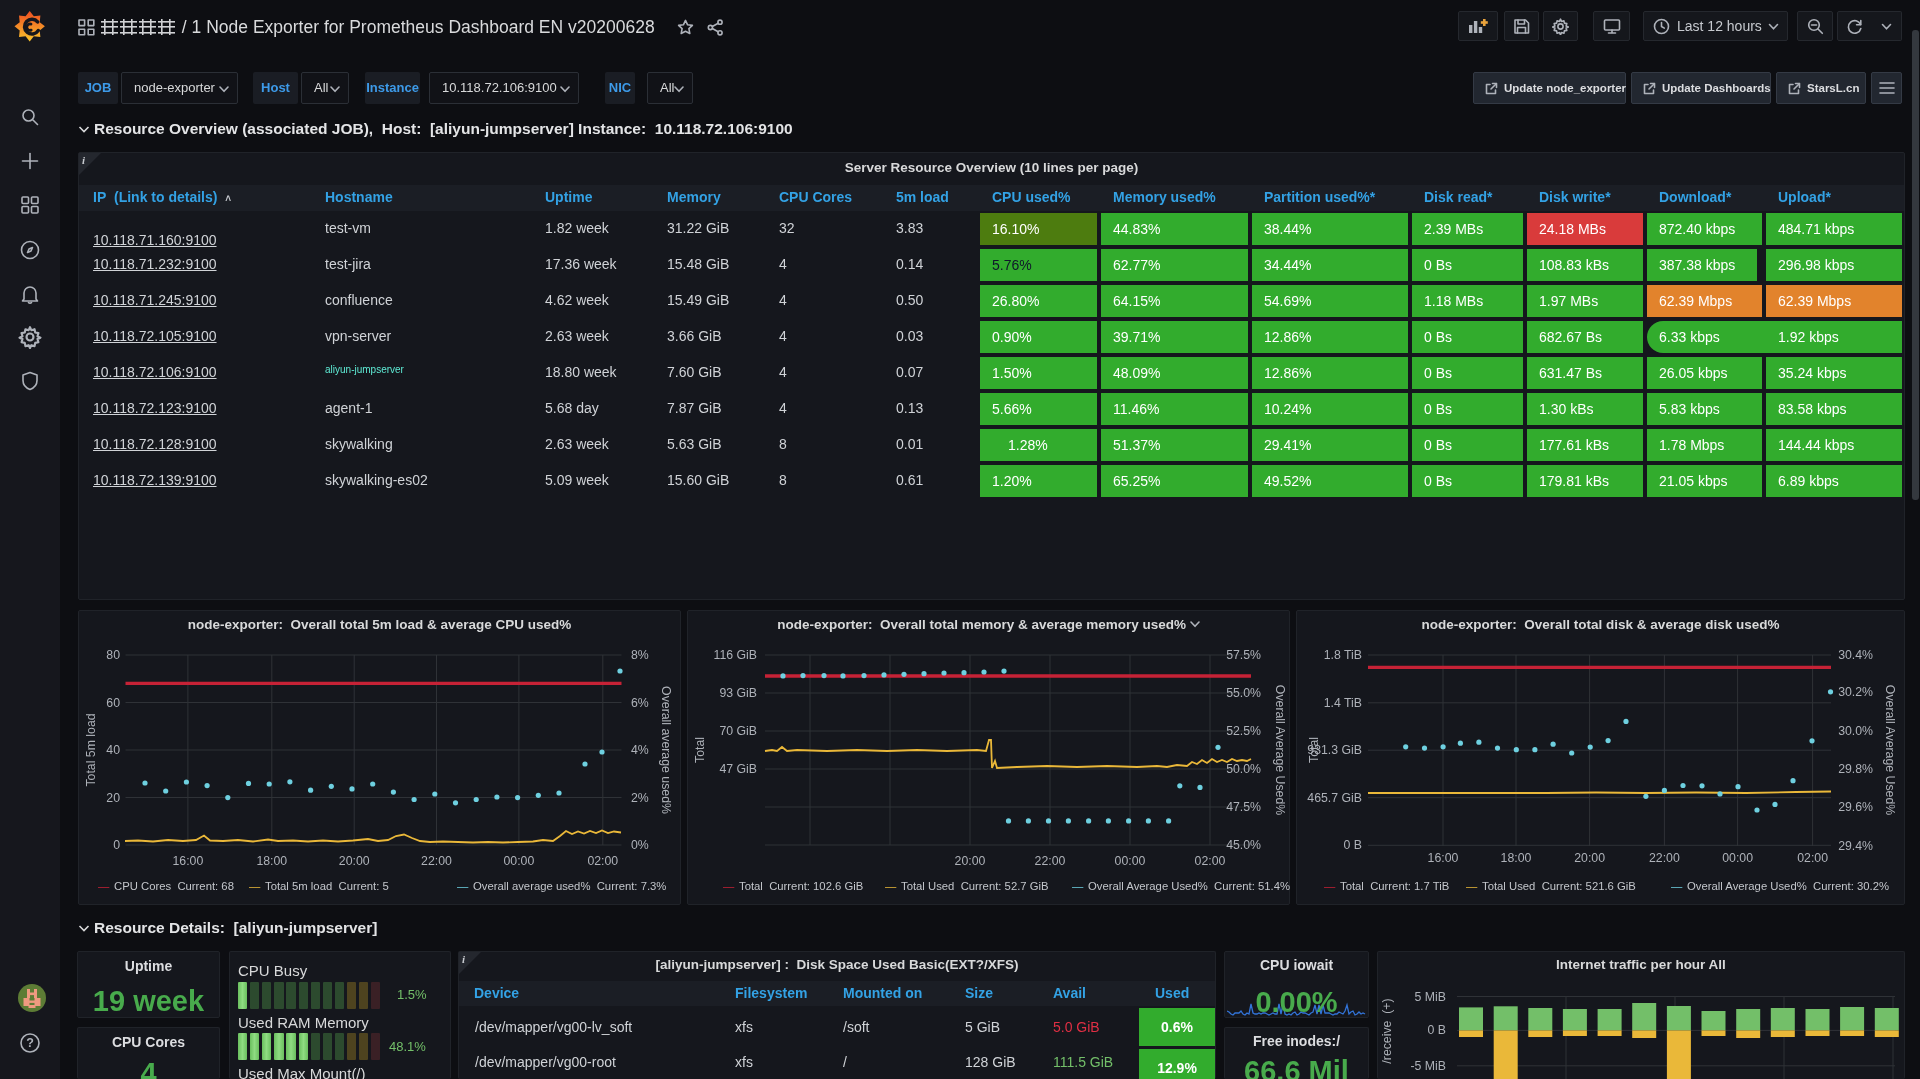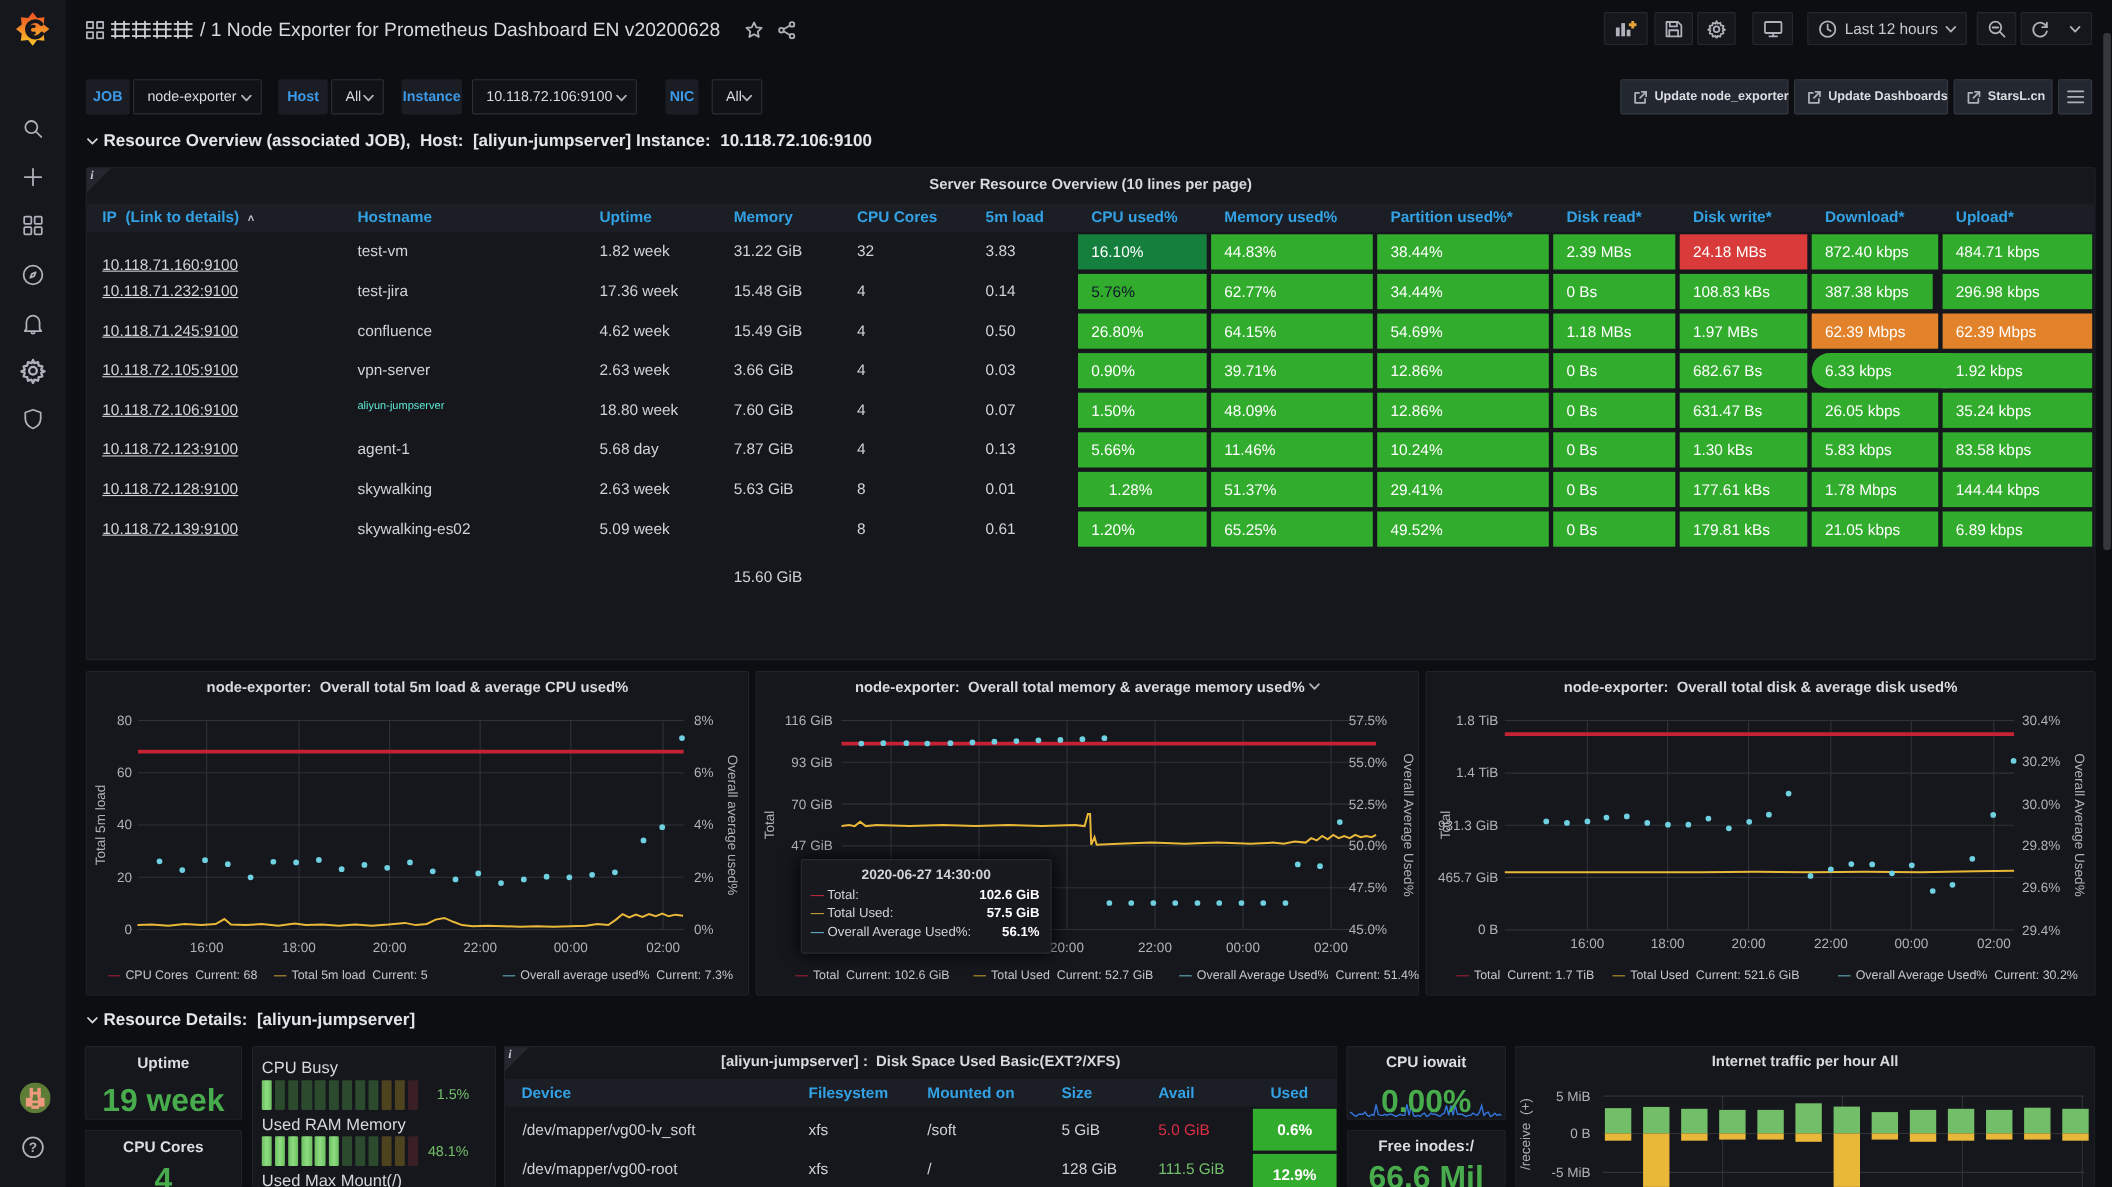--- a/index.html
+++ b/index.html
@@ -219,21 +219,21 @@
 <div class="abs blue" style="left:1424px;top:189px;font-size:14px;font-weight:bold;white-space:nowrap;">Disk read*</div>
 <div class="abs blue" style="left:1539px;top:189px;font-size:14px;font-weight:bold;white-space:nowrap;">Disk write*</div>
 <div class="abs blue" style="left:1659px;top:189px;font-size:14px;font-weight:bold;white-space:nowrap;">Download*</div>
 <div class="abs blue" style="left:1778px;top:189px;font-size:14px;font-weight:bold;white-space:nowrap;">Upload*</div>
 <div class="abs" style="left:93px;top:220px;font-size:14px;color:#d0d3d7;text-decoration:underline;white-space:nowrap;margin-top:12px;">10.118.71.160:9100</div>
 <div class="abs" style="left:325px;top:220px;font-size:14px;color:#d0d3d7;white-space:nowrap;">test-vm</div>
 <div class="abs" style="left:545px;top:220px;font-size:14px;color:#d0d3d7;white-space:nowrap;">1.82 week</div>
 <div class="abs" style="left:667px;top:220px;font-size:14px;color:#d0d3d7;white-space:nowrap;">31.22 GiB</div>
 <div class="abs" style="left:779px;top:220px;font-size:14px;color:#d0d3d7;white-space:nowrap;">32</div>
 <div class="abs" style="left:896px;top:220px;font-size:14px;color:#d0d3d7;white-space:nowrap;">3.83</div>
-<div class="abs" style="left:980px;top:213px;width:117px;height:32px;background:#15803d;color:#fff;font-size:14px;line-height:32px;padding-left:12px;">16.10%</div>
+<div class="abs" style="left:980px;top:213px;width:117px;height:32px;background:#4d7c0f;color:#fff;font-size:14px;line-height:32px;padding-left:12px;">16.10%</div>
 <div class="abs" style="left:1101px;top:213px;width:147px;height:32px;background:#32ac2d;color:#fff;font-size:14px;line-height:32px;padding-left:12px;">44.83%</div>
 <div class="abs" style="left:1252px;top:213px;width:156px;height:32px;background:#32ac2d;color:#fff;font-size:14px;line-height:32px;padding-left:12px;">38.44%</div>
 <div class="abs" style="left:1412px;top:213px;width:111px;height:32px;background:#32ac2d;color:#fff;font-size:14px;line-height:32px;padding-left:12px;">2.39 MBs</div>
 <div class="abs" style="left:1527px;top:213px;width:116px;height:32px;background:#d93b3b;color:#fff;font-size:14px;line-height:32px;padding-left:12px;">24.18 MBs</div>
 <div class="abs" style="left:1647px;top:213px;width:115px;height:32px;background:#32ac2d;color:#fff;font-size:14px;line-height:32px;padding-left:12px;">872.40 kbps</div>
 <div class="abs" style="left:1766px;top:213px;width:136px;height:32px;background:#32ac2d;color:#fff;font-size:14px;line-height:32px;padding-left:12px;">484.71 kbps</div>
 <div class="abs" style="left:93px;top:256px;font-size:14px;color:#d0d3d7;text-decoration:underline;white-space:nowrap;">10.118.71.232:9100</div>
 <div class="abs" style="left:325px;top:256px;font-size:14px;color:#d0d3d7;white-space:nowrap;">test-jira</div>
 <div class="abs" style="left:545px;top:256px;font-size:14px;color:#d0d3d7;white-space:nowrap;">17.36 week</div>
 <div class="abs" style="left:667px;top:256px;font-size:14px;color:#d0d3d7;white-space:nowrap;">15.48 GiB</div>
@@ -307,21 +307,21 @@
 <div class="abs" style="left:980px;top:429px;width:117px;height:32px;background:#32ac2d;color:#fff;font-size:14px;line-height:32px;padding-left:28px;">1.28%</div>
 <div class="abs" style="left:1101px;top:429px;width:147px;height:32px;background:#32ac2d;color:#fff;font-size:14px;line-height:32px;padding-left:12px;">51.37%</div>
 <div class="abs" style="left:1252px;top:429px;width:156px;height:32px;background:#32ac2d;color:#fff;font-size:14px;line-height:32px;padding-left:12px;">29.41%</div>
 <div class="abs" style="left:1412px;top:429px;width:111px;height:32px;background:#32ac2d;color:#fff;font-size:14px;line-height:32px;padding-left:12px;">0 Bs</div>
 <div class="abs" style="left:1527px;top:429px;width:116px;height:32px;background:#32ac2d;color:#fff;font-size:14px;line-height:32px;padding-left:12px;">177.61 kBs</div>
 <div class="abs" style="left:1647px;top:429px;width:115px;height:32px;background:#32ac2d;color:#fff;font-size:14px;line-height:32px;padding-left:12px;">1.78 Mbps</div>
 <div class="abs" style="left:1766px;top:429px;width:136px;height:32px;background:#32ac2d;color:#fff;font-size:14px;line-height:32px;padding-left:12px;">144.44 kbps</div>
 <div class="abs" style="left:93px;top:472px;font-size:14px;color:#d0d3d7;text-decoration:underline;white-space:nowrap;">10.118.72.139:9100</div>
 <div class="abs" style="left:325px;top:472px;font-size:14px;color:#d0d3d7;white-space:nowrap;">skywalking-es02</div>
 <div class="abs" style="left:545px;top:472px;font-size:14px;color:#d0d3d7;white-space:nowrap;">5.09 week</div>
-<div class="abs" style="left:667px;top:472px;font-size:14px;color:#d0d3d7;white-space:nowrap;margin-top:44px;">15.60 GiB</div>
+<div class="abs" style="left:667px;top:472px;font-size:14px;color:#d0d3d7;white-space:nowrap;">15.60 GiB</div>
 <div class="abs" style="left:779px;top:472px;font-size:14px;color:#d0d3d7;white-space:nowrap;">8</div>
 <div class="abs" style="left:896px;top:472px;font-size:14px;color:#d0d3d7;white-space:nowrap;">0.61</div>
 <div class="abs" style="left:980px;top:465px;width:117px;height:32px;background:#32ac2d;color:#fff;font-size:14px;line-height:32px;padding-left:12px;">1.20%</div>
 <div class="abs" style="left:1101px;top:465px;width:147px;height:32px;background:#32ac2d;color:#fff;font-size:14px;line-height:32px;padding-left:12px;">65.25%</div>
 <div class="abs" style="left:1252px;top:465px;width:156px;height:32px;background:#32ac2d;color:#fff;font-size:14px;line-height:32px;padding-left:12px;">49.52%</div>
 <div class="abs" style="left:1412px;top:465px;width:111px;height:32px;background:#32ac2d;color:#fff;font-size:14px;line-height:32px;padding-left:12px;">0 Bs</div>
 <div class="abs" style="left:1527px;top:465px;width:116px;height:32px;background:#32ac2d;color:#fff;font-size:14px;line-height:32px;padding-left:12px;">179.81 kBs</div>
 <div class="abs" style="left:1647px;top:465px;width:115px;height:32px;background:#32ac2d;color:#fff;font-size:14px;line-height:32px;padding-left:12px;">21.05 kbps</div>
 <div class="abs" style="left:1766px;top:465px;width:136px;height:32px;background:#32ac2d;color:#fff;font-size:14px;line-height:32px;padding-left:12px;">6.89 kbps</div>
 <div class="panel" style="left:78px;top:610px;width:603px;height:295px;"></div>
@@ -453,26 +453,20 @@
       <g font-size="11.3">
         <text x="36" y="280" fill="#c62236">—</text>
         <text x="52" y="280" class="leg">Total&nbsp; Current: 102.6 GiB</text>
         <text x="198" y="280" fill="#eab839">—</text>
         <text x="214" y="280" class="leg">Total Used&nbsp; Current: 52.7 GiB</text>
         <text x="385" y="280" fill="#6ed0e0">—</text>
         <text x="401" y="280" class="leg">Overall Average Used%&nbsp; Current: 51.4%</text>
       </g>
     </svg>
 
-<div class="abs" style="left:728px;top:781px;width:228px;height:86px;background:rgba(24,26,31,0.96);border:1px solid #26292f;border-radius:3px;box-shadow:0 0 16px #000;font-size:12px;color:#d0d3d7;z-index:5;">
-<div style="text-align:center;font-weight:bold;font-size:12.5px;margin-top:6px;">2020-06-27 14:30:00</div>
-<div style="position:relative;margin:4px 8px 0 8px;height:17px;"><span style="color:#e02f44;">—</span> Total:<span style="position:absolute;right:2px;font-weight:bold;color:#fff;">102.6 GiB</span></div>
-<div style="position:relative;margin:0 8px;height:17px;"><span style="color:#eab839;">—</span> Total Used:<span style="position:absolute;right:2px;font-weight:bold;color:#fff;">57.5 GiB</span></div>
-<div style="position:relative;margin:0 8px;height:17px;"><span style="color:#6ed0e0;">—</span> Overall Average Used%:<span style="position:absolute;right:2px;font-weight:bold;color:#fff;">56.1%</span></div>
-</div>
 <div class="panel" style="left:1296px;top:610px;width:609px;height:295px;"></div>
     <div class="ptitle" style="left:1296px;top:617px;width:609px;">node-exporter:&nbsp; Overall total disk &amp; average disk used%</div>
 <svg class="abs" style="left:1296px;top:610px" width="609" height="295" viewBox="0 0 609 295">
       <line class="gl" x1="72" y1="45" x2="535" y2="45"></line>
       <line class="gl" x1="72" y1="92.8" x2="535" y2="92.8"></line>
       <line class="gl" x1="72" y1="140.2" x2="535" y2="140.2"></line>
       <line class="gl" x1="72" y1="187.7" x2="535" y2="187.7"></line>
       <line class="gl" x1="72" y1="235.3" x2="535" y2="235.3"></line>
       <line class="gl" x1="147" y1="45" x2="147" y2="236"></line>
       <line class="gl" x1="220" y1="45" x2="220" y2="236"></line>

